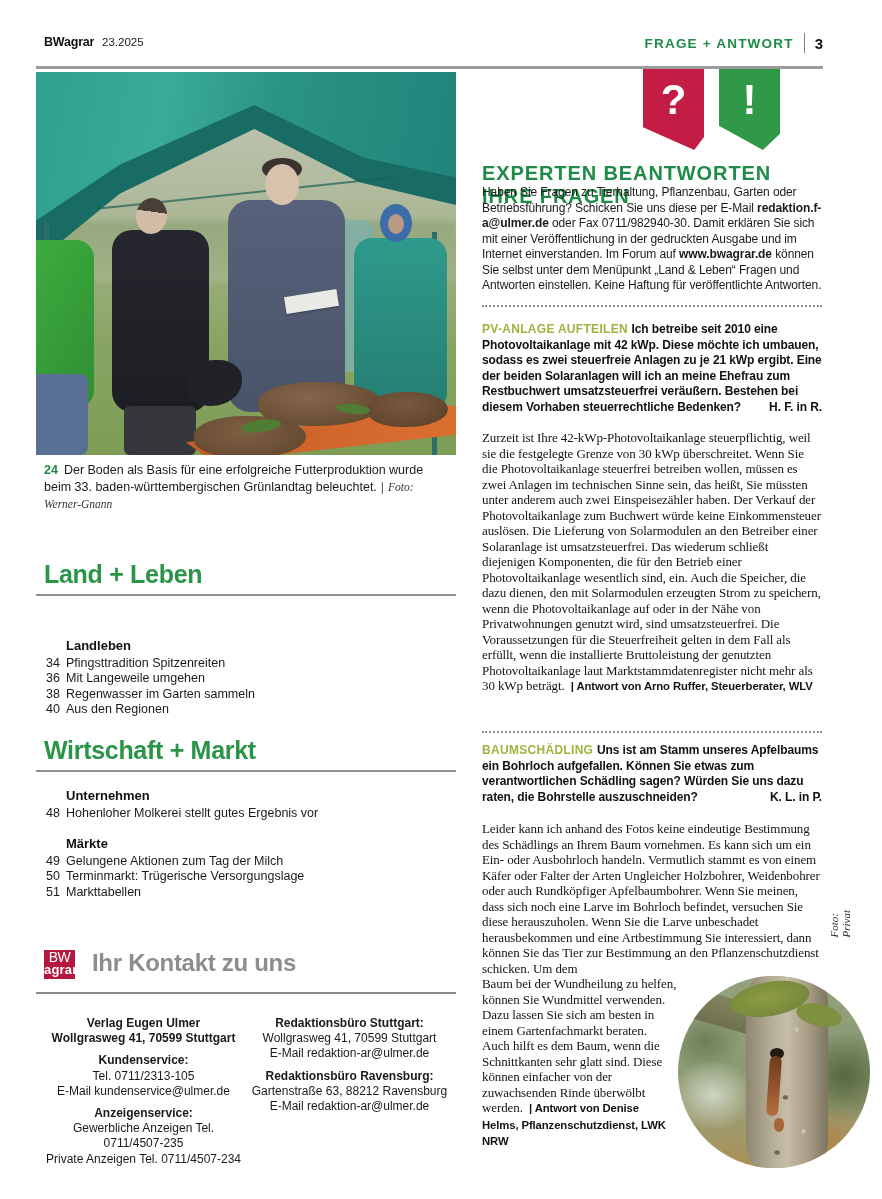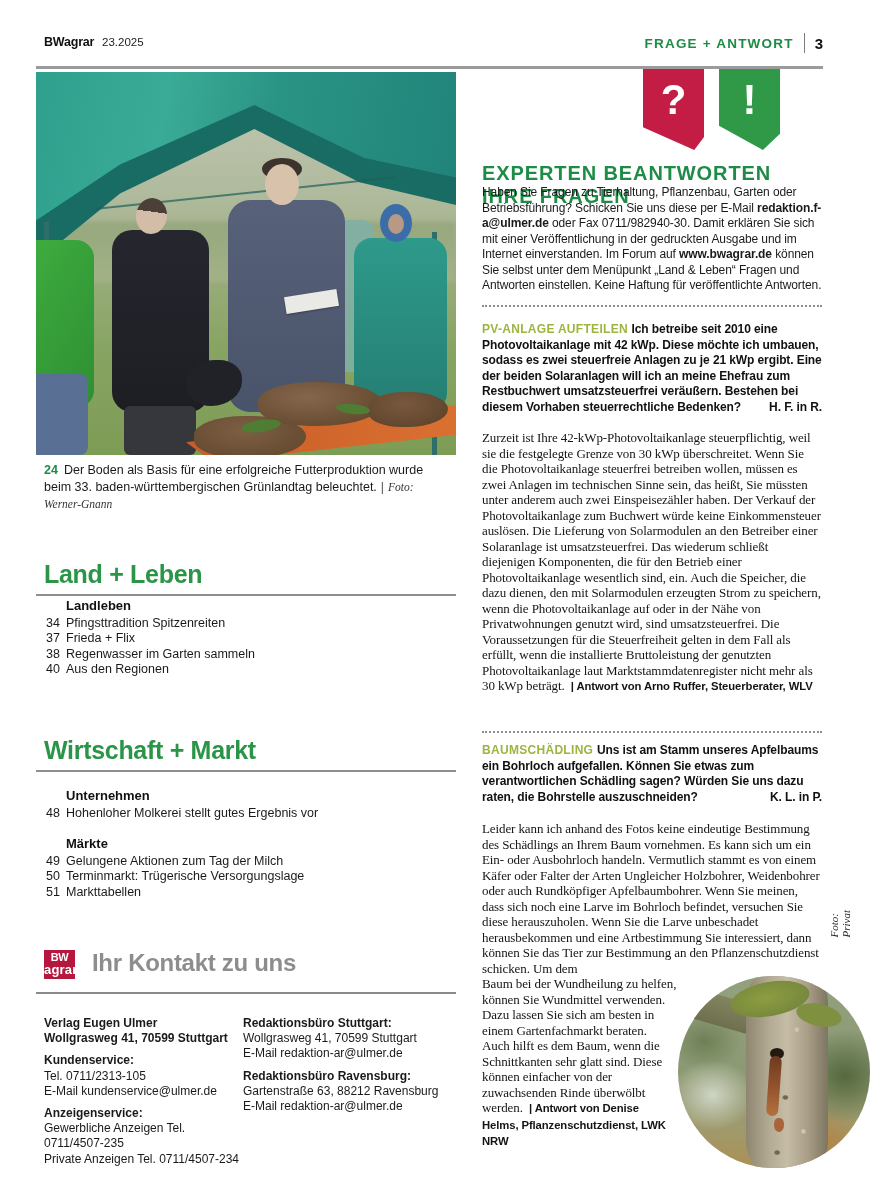--- a/index.html
+++ b/index.html
@@ -68,26 +68,26 @@
   .toc-heading { position:absolute; left:8px; font-size:25px; font-weight:bold; color:#2a9447; letter-spacing:-0.3px; }
   .toc-rule { position:absolute; left:0; width:420px; height:2px; background:#8f8f8f; }
   .toc-group-heading { font-size:13px; font-weight:bold; color:#111; margin-bottom:3px; }
   .toc-group { position:absolute; left:10px; width:400px; font-size:12.5px; color:#1a1a1a; }
   .toc-row { display:flex; line-height:15.4px; }
   .toc-row .num { width:20px; flex:0 0 20px; }
   .toc-group .pad { padding-left:20px; }
 
   .contact-head { position:absolute; left:8px; top:876px; width:412px; height:44px; }
   .bw-logo { position:absolute; left:0; top:2px; width:31px; height:29px; background:#b5173f; color:#fff; text-align:center; }
-  .bw-logo .bw { display:block; font-size:11px; font-weight:bold; line-height:15px; letter-spacing:-0.5px; }
+  .bw-logo .bw { display:block; font-size:14px; font-weight:normal; line-height:15px; letter-spacing:-0.5px; }
   .bw-logo .agrar { display:block; font-size:13px; font-weight:bold; line-height:9px; letter-spacing:0.2px; }
   .contact-title { position:absolute; left:48px; top:1px; font-size:24px; font-weight:bold; color:#8d8d8d; letter-spacing:-0.3px;text-align:center; }
   .contact-rule { position:absolute; left:0; top:920px; width:420px; height:2px; background:#8a8a8a; }
   .contact-cols { position:absolute; left:8px; top:944px; width:412px; display:flex; }
-  .contact-col { font-size:12px; line-height:15.2px; color:#1a1a1a; }
+  .contact-col { font-size:12px; line-height:15.2px; color:#1a1a1a;text-align:center; }
   .contact-col.c1 { width:199px; flex:0 0 199px; }
   .contact-col.c2 { width:213px; }
   .contact-col .grp { margin-bottom:7px; }
   .contact-col .bold { font-weight:bold; }
 
   
   .right-col { position:absolute; left:482px; top:72px; width:340px; }
 
   .ribbon { position:absolute; top:-3px; width:61px; height:81px; color:#fff; font-size:42px; font-weight:bold; text-align:center; line-height:62px; }
   .ribbon-q { left:161px; background:#c31d45; clip-path:polygon(0 0,100% 0,100% 84%,84% 100%,0 72%); }
@@ -184,29 +184,29 @@
     <div class="tuft tuft-1"></div>
     <div class="tuft tuft-2"></div>
   </div>
 
   <p class="caption">
     <span class="cap-num">24</span><span>Der Boden als Basis für eine erfolgreiche Futterproduktion wurde beim 33. baden-württembergischen Grünlandtag beleuchtet.</span><span class="cap-sep">|</span><span class="cap-credit">Foto: Werner-Gnann</span>
   </p>
 
   <h2 class="toc-heading" style="top:488px;">Land + Leben</h2>
   <div class="toc-rule" style="top:522px;"></div>
-  <div class="toc-group" style="top:526px;">
+  <div class="toc-group" style="top:566px;">
     <div class="toc-group-heading pad">Landleben</div>
     <div class="toc-row">
         <span class="num">34</span>
         <span>Pfingsttradition Spitzenreiten</span>
       </div>
     <div class="toc-row">
-        <span class="num">37</span>
-        <span>Frieda + Flix</span>
+        <span class="num">36</span>
+        <span>Mit Langeweile umgehen</span>
       </div>
     <div class="toc-row">
         <span class="num">38</span>
         <span>Regenwasser im Garten sammeln</span>
       </div>
     <div class="toc-row">
         <span class="num">40</span>
         <span>Aus den Regionen</span>
       </div>
   </div>

